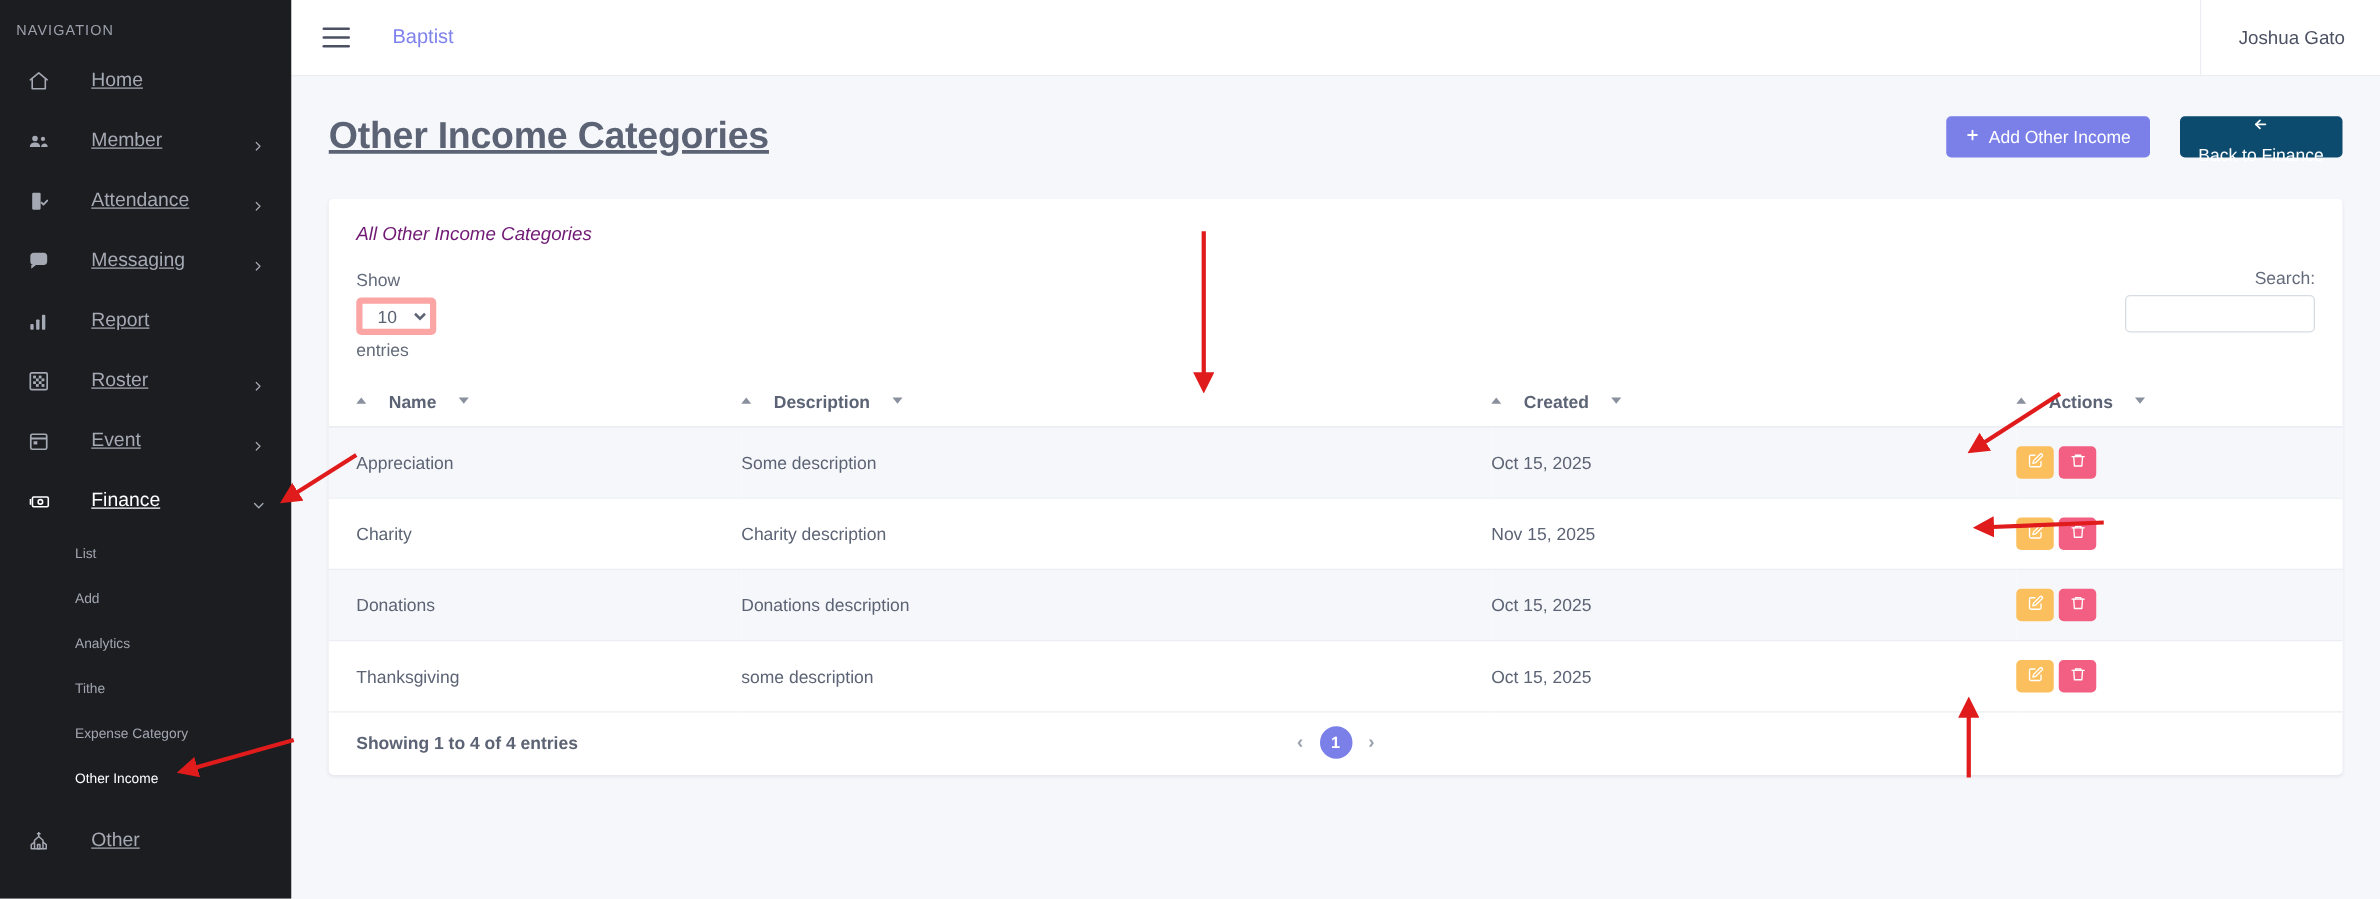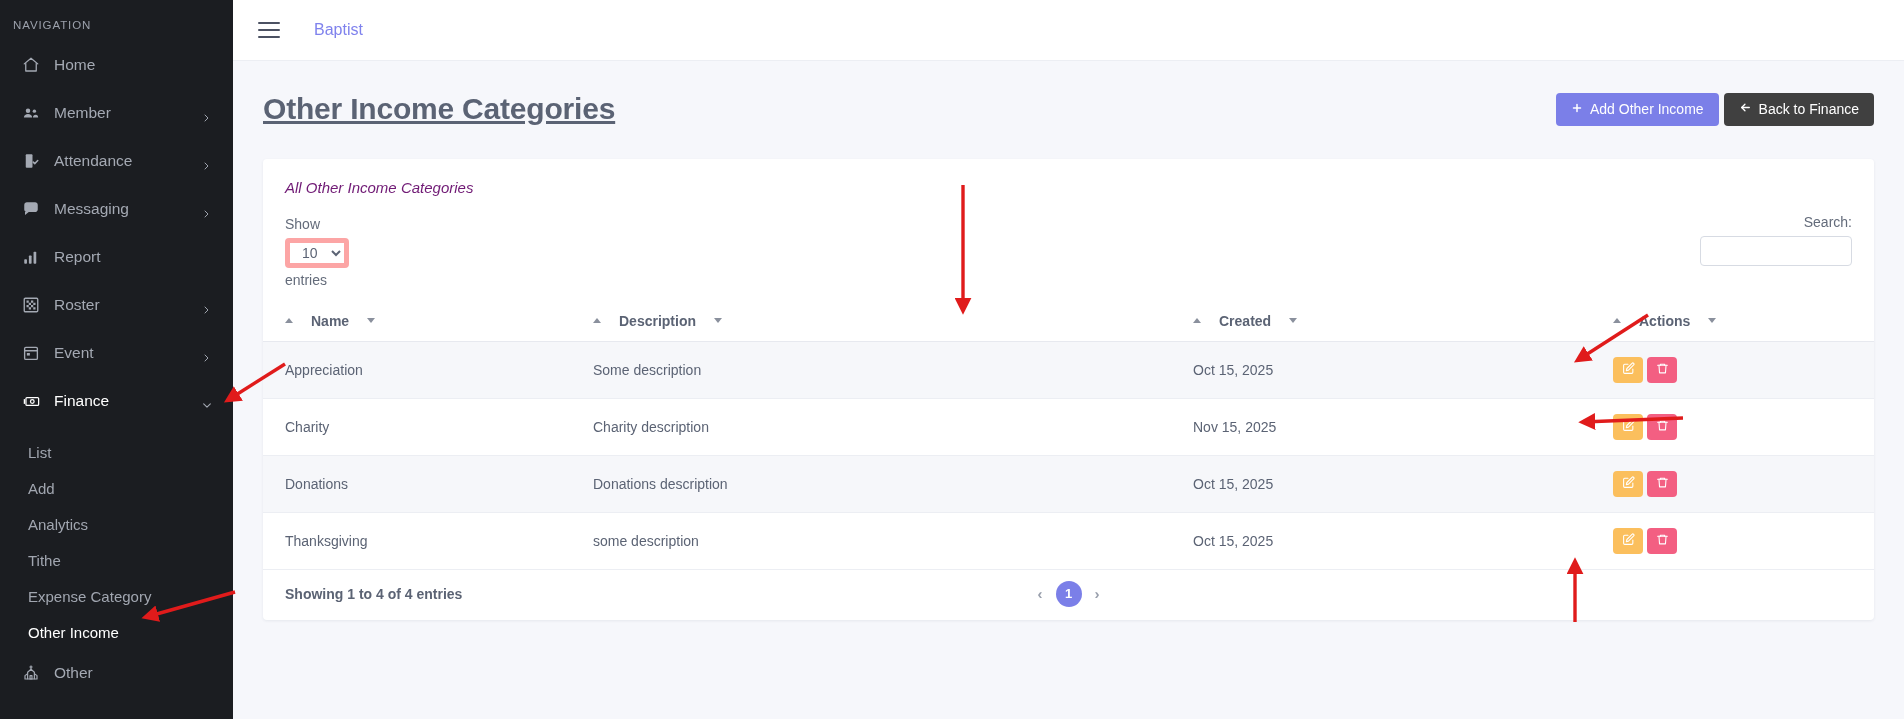--- a/index.html
+++ b/index.html
@@ -35,34 +35,34 @@
     font-size: 15.5px;
     position: relative;
     cursor: pointer;
   }
   .nav-item .nv-icon {
     width: 26px; height: 20px;
     display: flex; align-items: center; justify-content: flex-start;
     color: #a4a9b3;
     flex: 0 0 26px;
   }
-  .nav-item .nv-label { margin-left: 6px; white-space: nowrap; }
+  .nav-item .nv-label { margin-left: 25px; white-space: nowrap; text-decoration: underline; }
   .nav-item.active { color: #ffffff; }
   .nav-item.active .nv-icon { color: #ffffff; }
   .nav-item .caret {
     position: absolute; right: 22px; top: 50%; transform: translateY(-50%);
     width: 9px; height: 9px;
     color: #a4a9b3;
   }
   .sub-item {
-    display: flex; align-items: flex-end;
+    display: flex; align-items: center;
     height: 36px;
-    padding-left: 28px;
+    padding-left: 60px;
     color: #a1a6b0;
-    font-size: 15px;
+    font-size: 11px;
     cursor: pointer;
   }
   .sub-item.active { color: #ffffff; }
 
   
   #main {
     flex: 1 1 auto; height: 719px;
     background: #f6f7fb;
     display: flex; flex-direction: column;
     position: relative;
@@ -99,32 +99,32 @@
     display: flex; align-items: center;
     padding: 20px 30px 0 30px;
     height: 76px;
     flex: 0 0 76px;
   }
   #page-title {
     font-size: 30px; font-weight: 700; color: #5b6374;
     letter-spacing: -.2px;
     text-decoration: underline;
   }
-  .head-actions { margin-left: auto; display: flex; gap: 5px; align-items: center; }
+  .head-actions { margin-left: auto; display: flex; gap: 24px; align-items: center; }
   .btn {
     border: none; border-radius: 4px;
     font-size: 14px; color: #fff;
     padding: 0 15px; height: 33px;
     display: inline-flex; align-items: center; gap: 7px;
     cursor: pointer;
     font-family: "Liberation Sans", sans-serif;
     white-space: nowrap;
   }
   .btn-primary { background: #7b7fe8; }
-  .btn-secondary { background: #404040; }
+  .btn-secondary { background: #0c4a6e; flex-direction: column; }
 
   
   #card {
     margin: 22px 30px 0 30px;
     background: #ffffff;
     border-radius: 4px;
     box-shadow: 0 1px 3px rgba(40,50,80,.08);
     flex: 0 0 auto;
     padding-bottom: 14px;
   }
@@ -391,20 +391,23 @@
   <div id="main">
 
     <header id="topbar">
       <div class="hamburger">
         <span></span>
           <span></span>
           <span></span>
       </div>
       <div class="brand">Baptist</div>
       <div class="topbar-spacer"></div>
+      <div class="user-box">
+        <span>Joshua Gato</span>
+      </div>
     </header>
 
     <div id="page-head">
       <h1 id="page-title">Other Income Categories</h1>
       <div class="head-actions">
         <button class="btn btn-primary">
           <span>
             <svg viewBox="0 0 24 24" width="12" height="12" fill="none" stroke="currentColor" stroke-width="3" stroke-linecap="round">
                 <path d="M12 5v14M5 12h14"></path>
               </svg>

